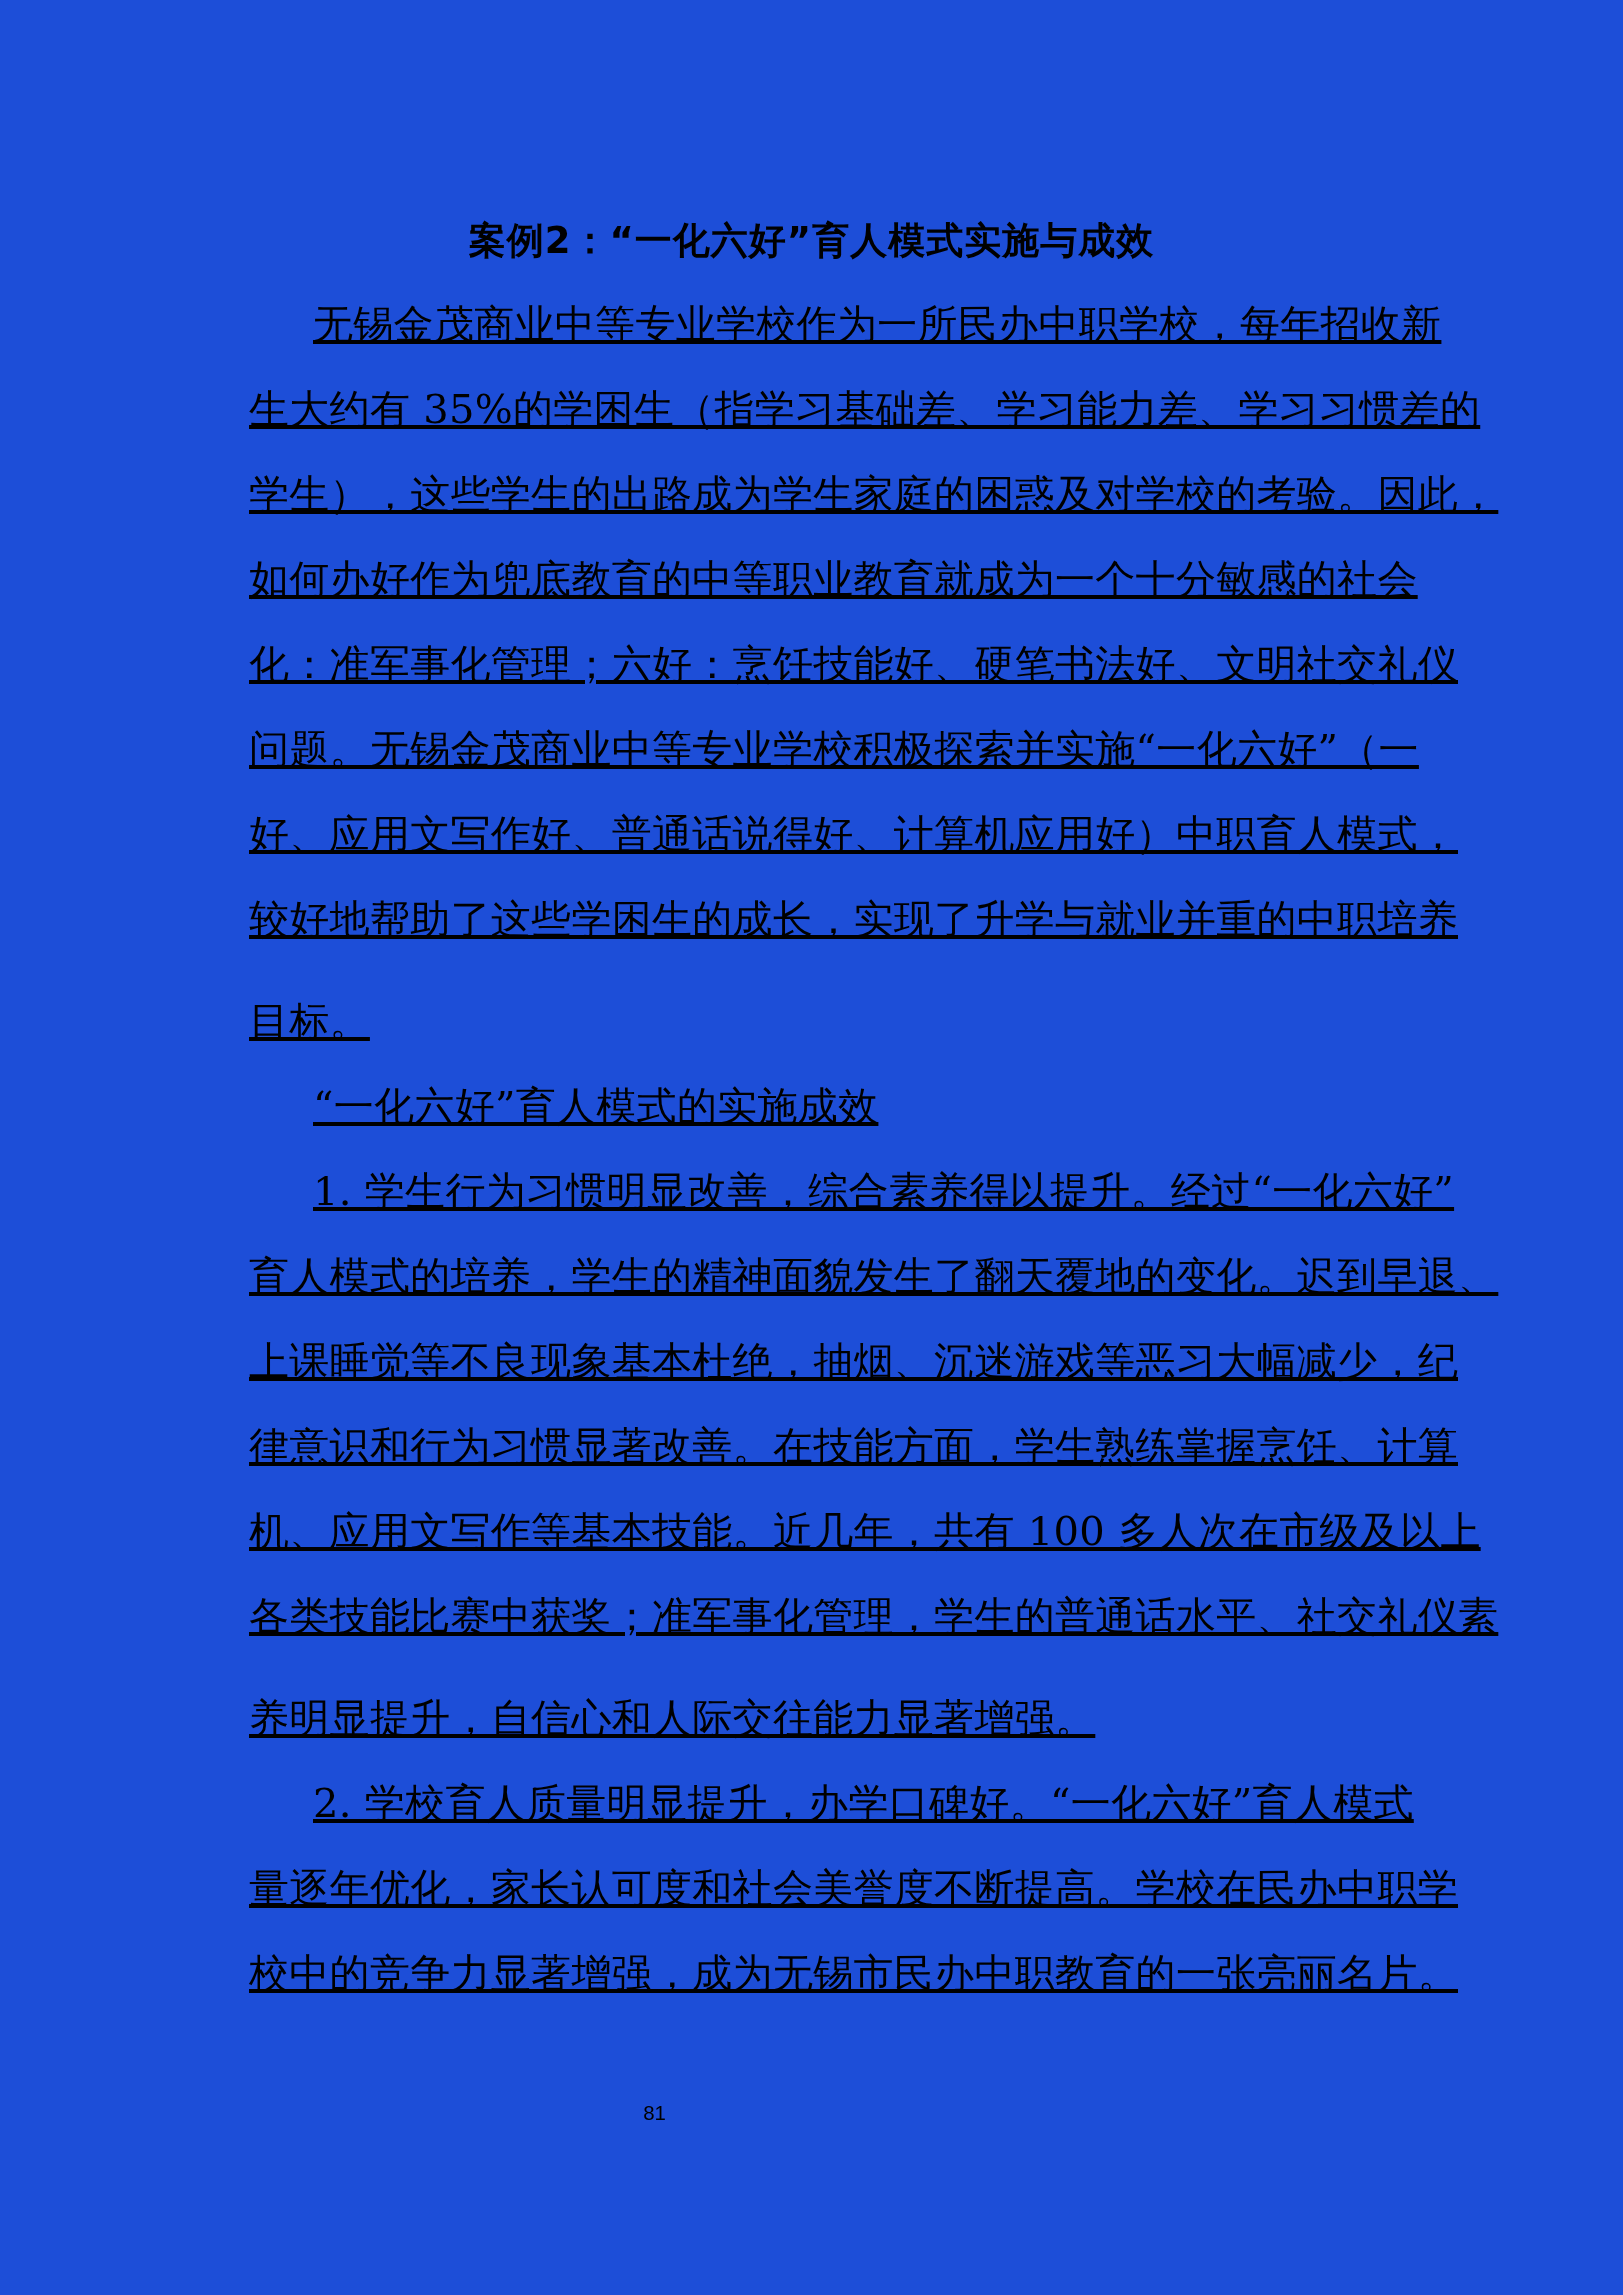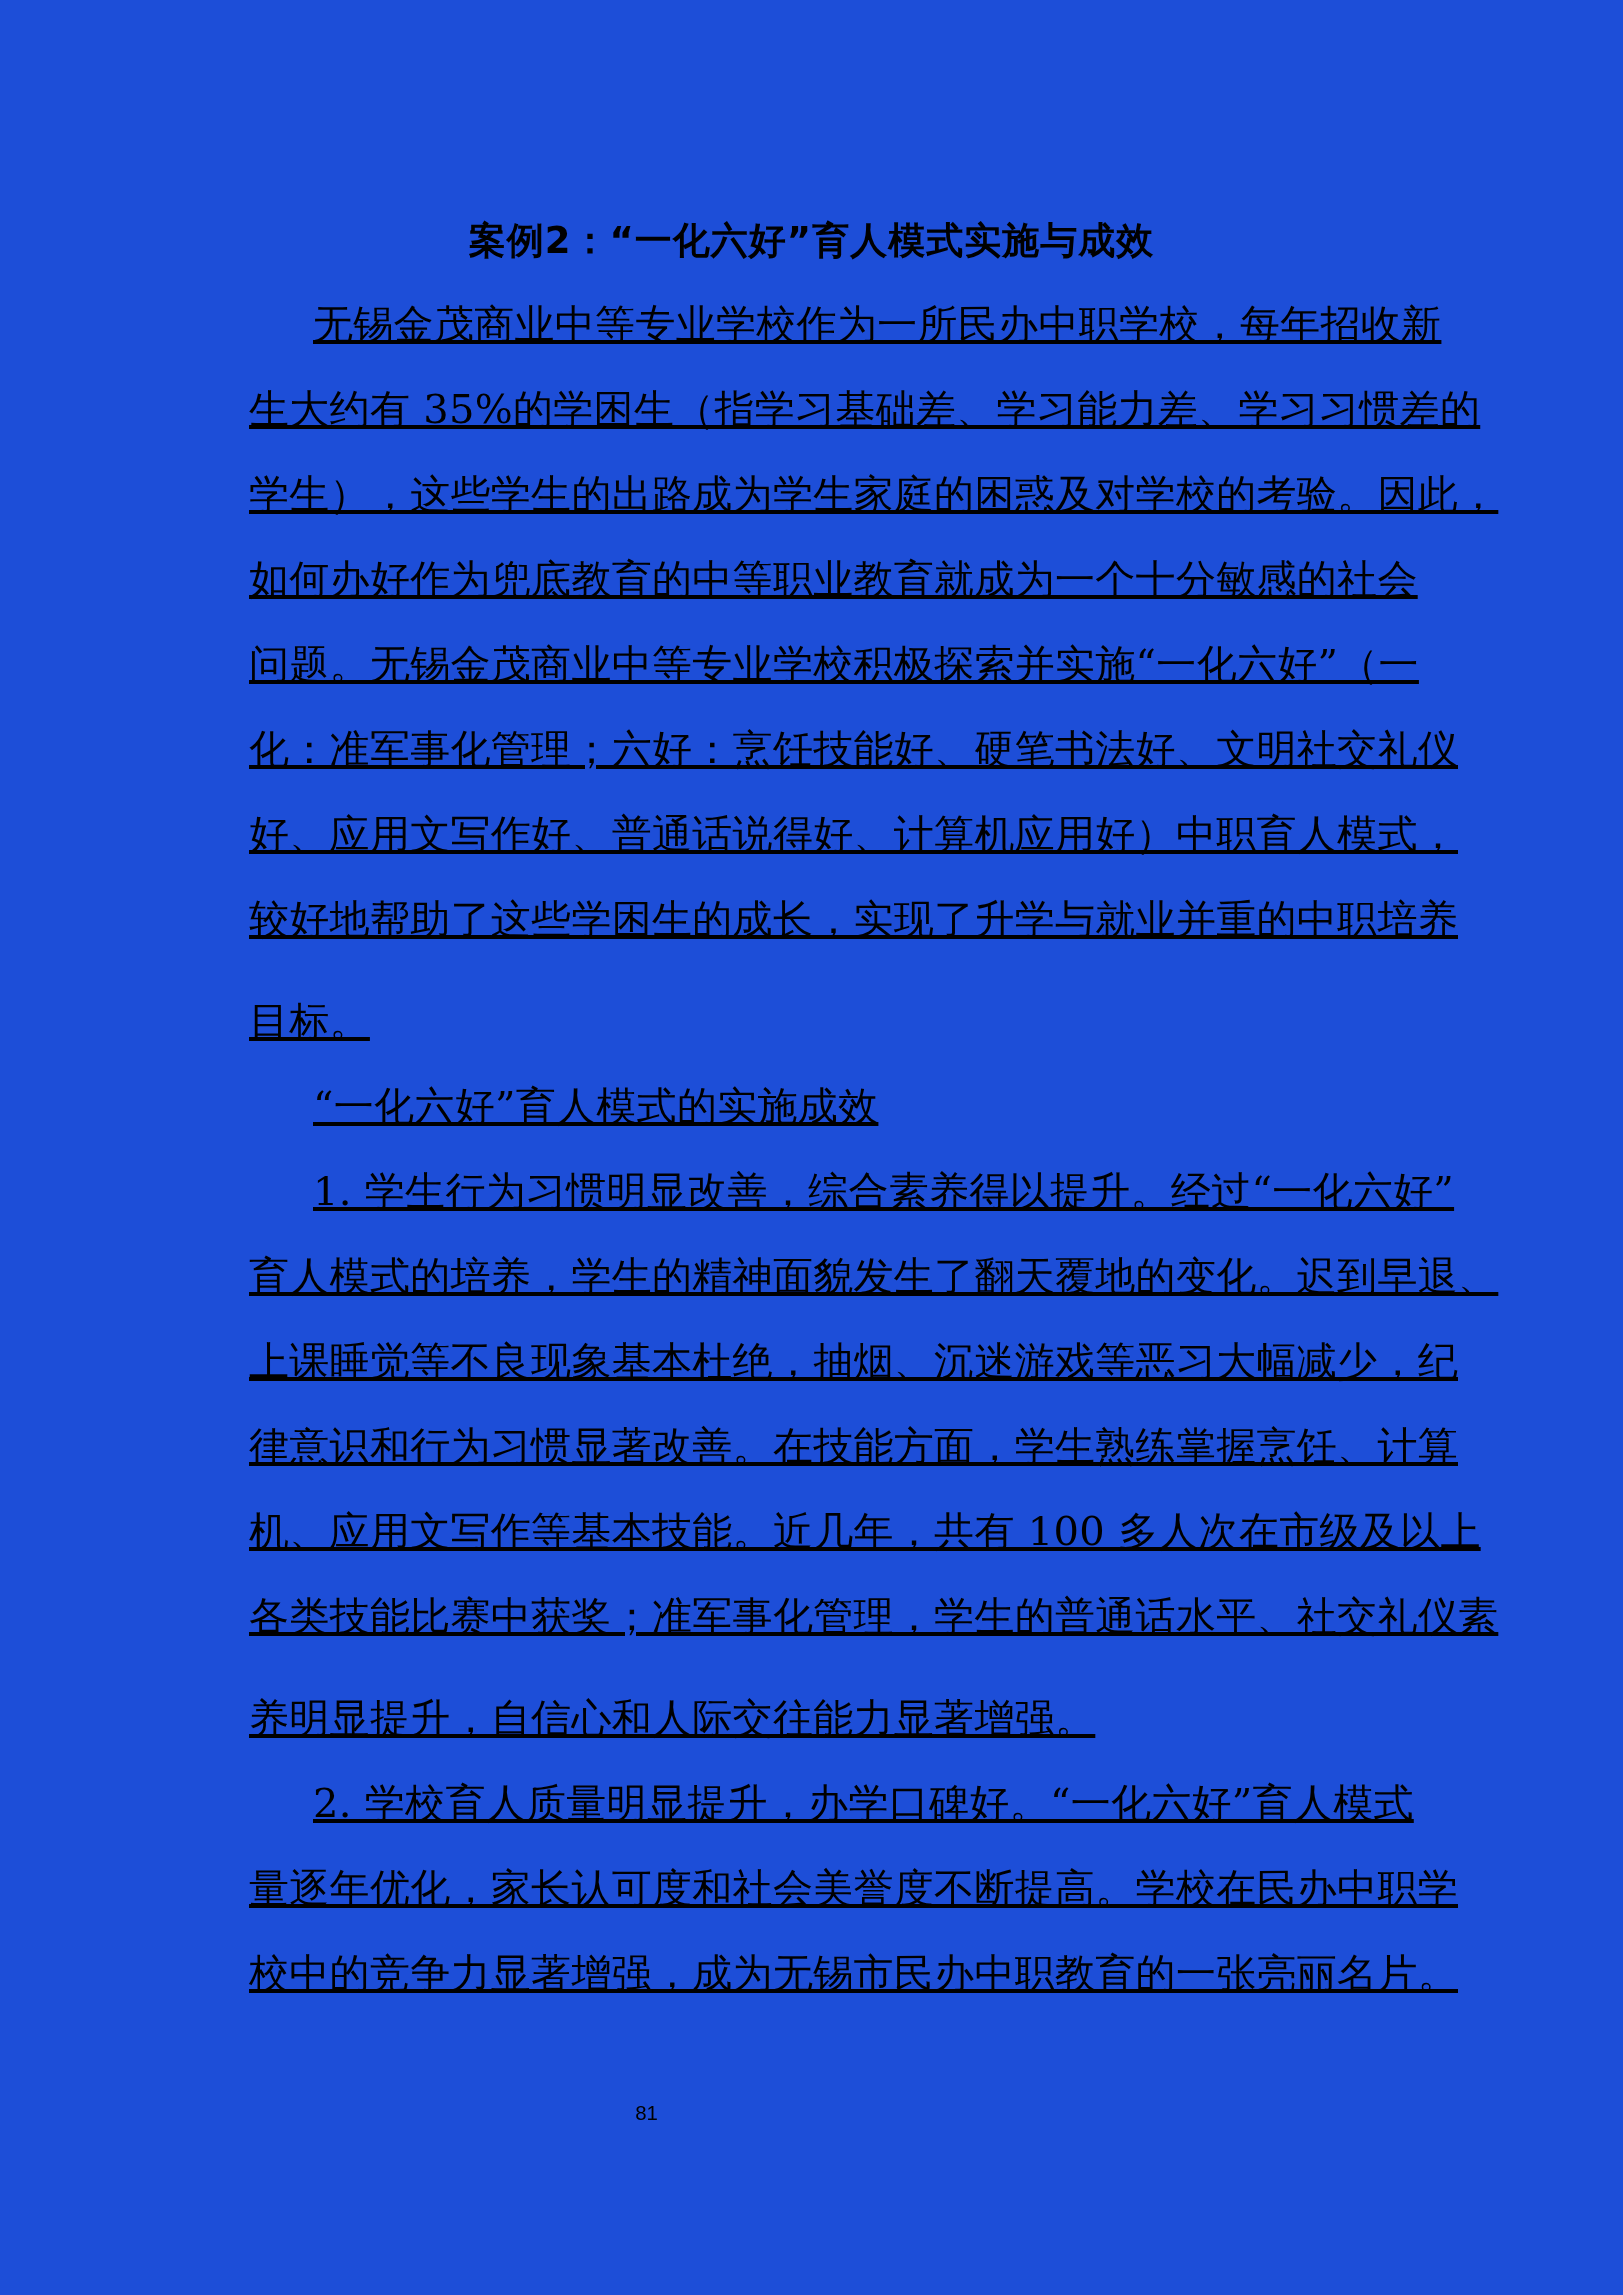--- a/index.html
+++ b/index.html
@@ -20,41 +20,41 @@
     }
     .line {
       display: block; height: 85px; line-height: 51px;
       font-size: 40px; white-space: nowrap; letter-spacing: 0.3px;
       text-align: justify; text-align-last: justify; text-decoration: underline;
     }
     .line.last { text-align-last: left; margin-top: 17px; }
     .line.indent { padding-left: 64px; }
     .line.indent-sub { padding-left: 64px; text-align-last: left; }
     .footer {
-      position: absolute; left: 0; width: 1293px; top: 2101px;
+      position: absolute; left: 8px; width: 1293px; top: 2101px;
       text-align: center; font-size: 20.4px; line-height: 25.6px;
       font-family: "Liberation Sans", "DejaVu Sans", sans-serif;
     }
   </style>
 </head>
 <body>
 
 <div class="page">
 
   <div class="title">案例2：“一化六好”育人模式实施与成效</div>
 
   <div class="body">
 
     <div>
       <span class="line indent">无锡金茂商业中等专业学校作为一所民办中职学校，每年招收新</span>
       <span class="line">生大约有 35%的学困生（指学习基础差、学习能力差、学习习惯差的</span>
       <span class="line">学生），这些学生的出路成为学生家庭的困惑及对学校的考验。因此，</span>
       <span class="line">如何办好作为兜底教育的中等职业教育就成为一个十分敏感的社会</span>
+      <span class="line">化：准军事化管理；六好：烹饪技能好、硬笔书法好、文明社交礼仪</span>
       <span class="line">问题。无锡金茂商业中等专业学校积极探索并实施“一化六好”（一</span>
-      <span class="line">化：准军事化管理；六好：烹饪技能好、硬笔书法好、文明社交礼仪</span>
       <span class="line">好、应用文写作好、普通话说得好、计算机应用好）中职育人模式，</span>
       <span class="line">较好地帮助了这些学困生的成长，实现了升学与就业并重的中职培养</span>
       <span class="line last">目标。</span>
     </div>
 
     <div>
       <span class="line indent-sub">“一化六好”育人模式的实施成效</span>
     </div>
 
     <div>

